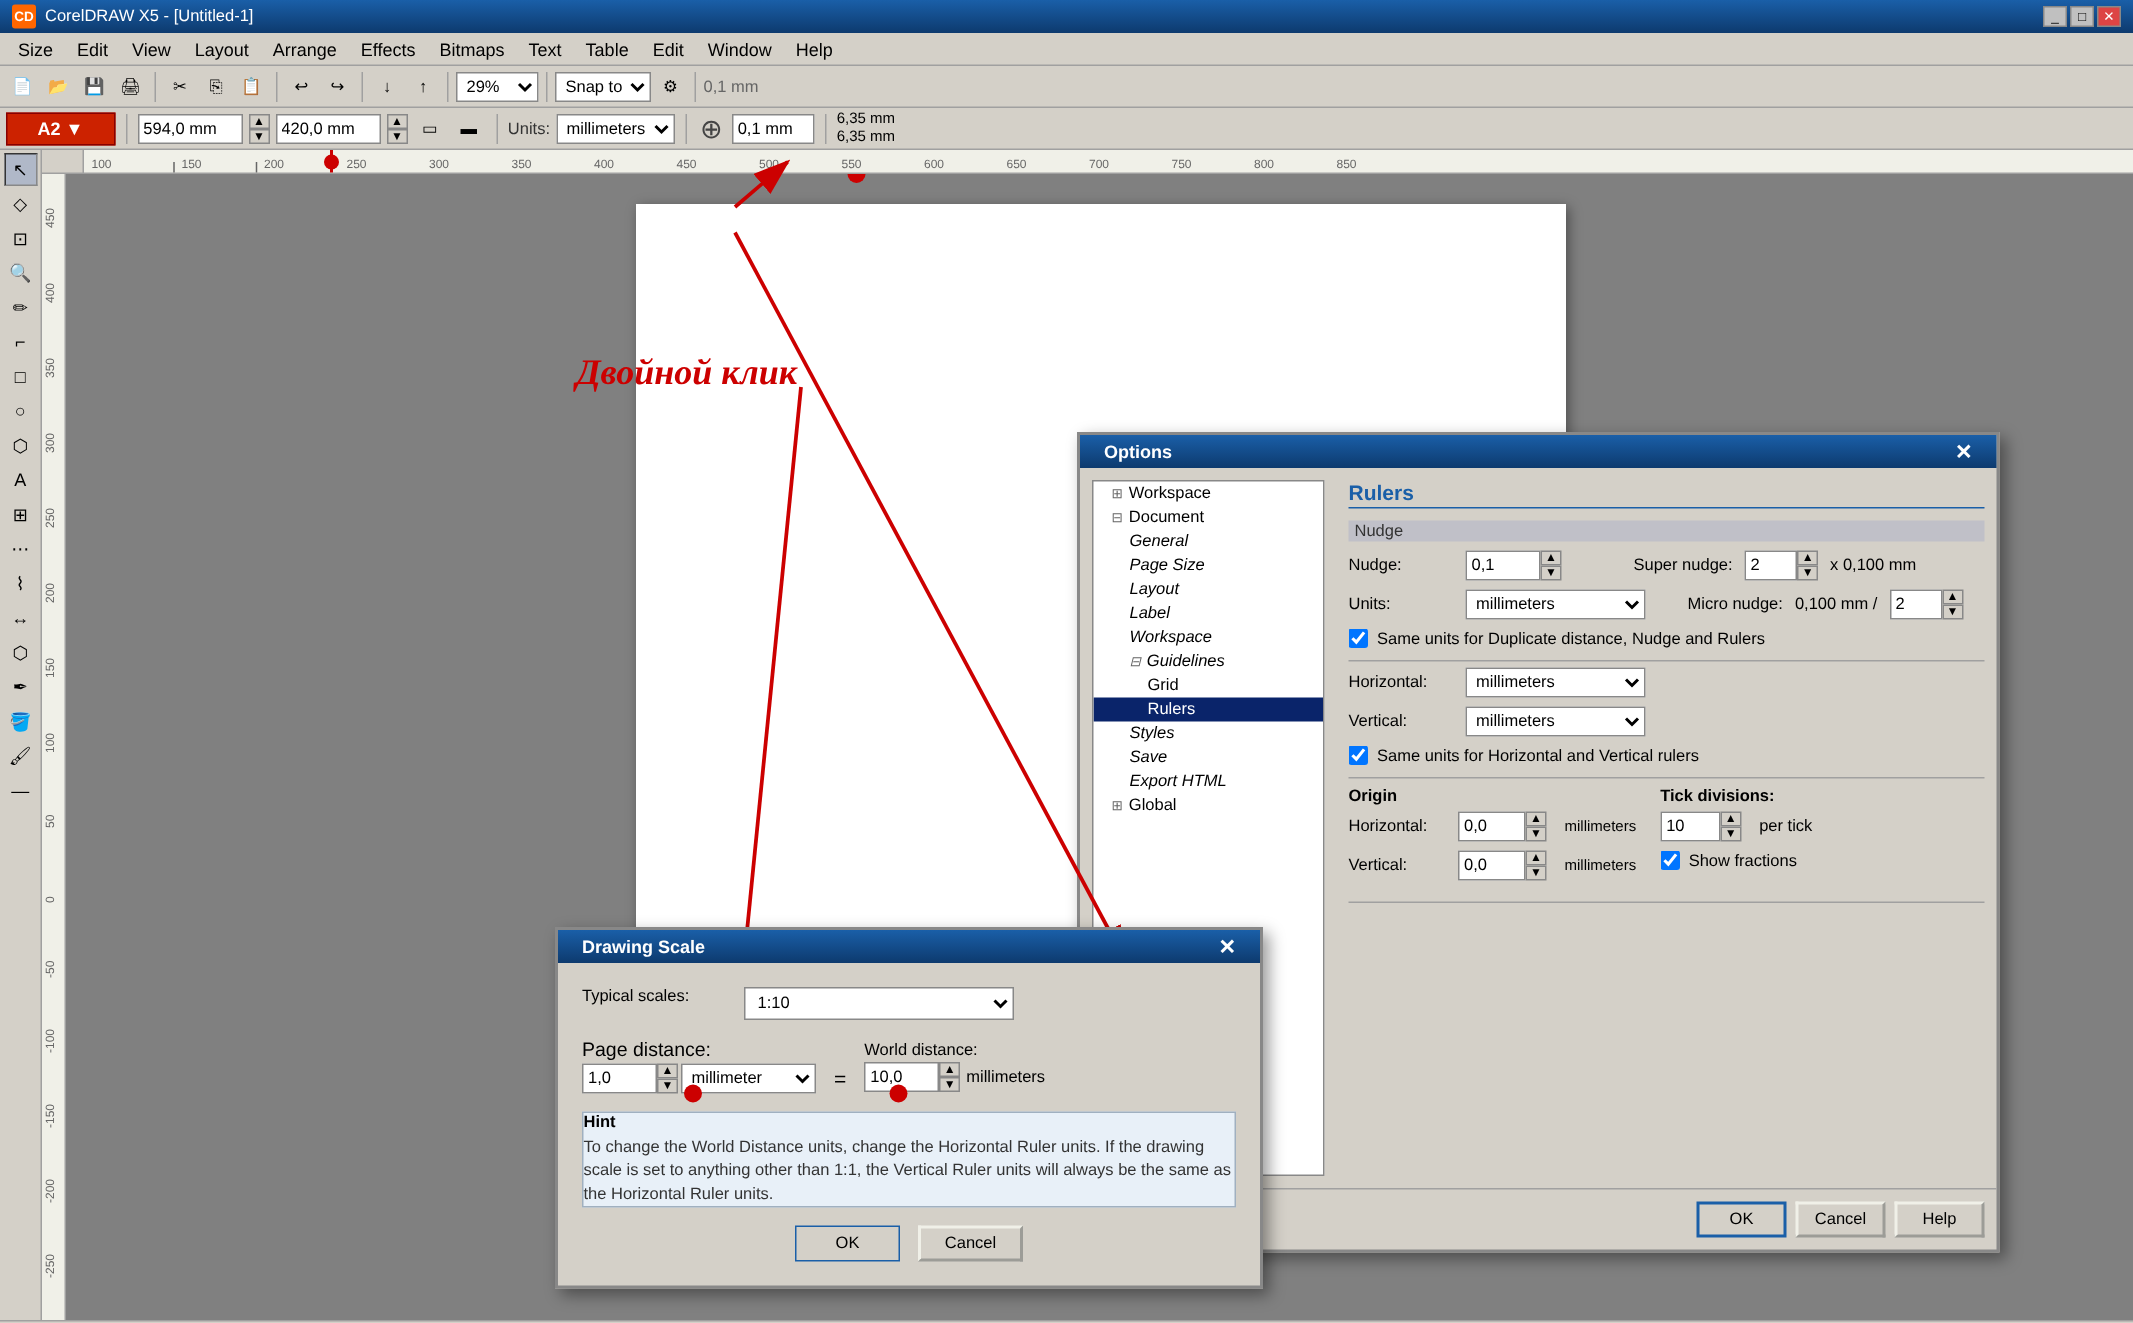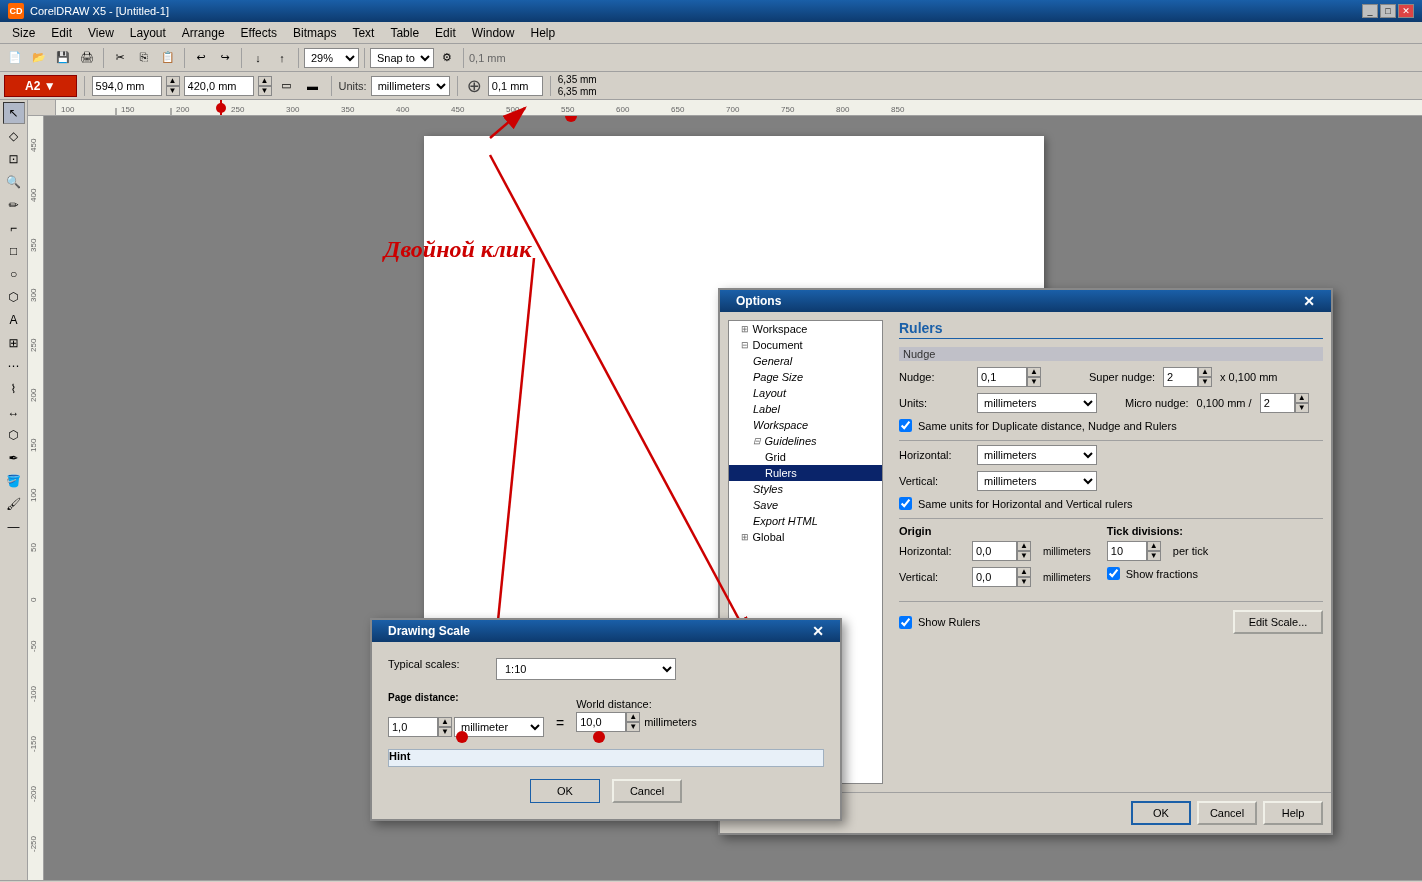--- a/index.html
+++ b/index.html
@@ -445,27 +445,20 @@
             </div>
             <div class="checkbox-row">
               <input type="checkbox" checked="" style="">
               <span>Show fractions</span>
             </div>
           </div>
         </div>
 
         <div class="section-divider" style="margin-top:8px;"></div>
 
-        <div style="display:flex; align-items:center; justify-content:space-between; margin-top:8px;">
-          <div class="checkbox-row">
-            <input type="checkbox" checked="" style="">
-            <span>Show Rulers</span>
-          </div>
-          <button class="dlg-btn" style="min-width:90px;">Edit Scale...</button>
-        </div>
       </div>
     </div>
 
     <div class="dialog-buttons">
       <button class="dlg-btn primary" style="min-width:60px;">OK</button>
       <button class="dlg-btn" style="min-width:60px;">Cancel</button>
       <button class="dlg-btn" style="min-width:60px;">Help</button>
     </div>
   </div>
 
@@ -484,21 +477,21 @@
           <option>1:2</option>
           <option>1:5</option>
           <option>1:20</option>
           <option>1:50</option>
           <option>1:100</option>
         </select>
       </div>
 
       <div class="dist-row" style="margin-bottom:12px; align-items:center; display:flex; gap:8px;">
         <div>
-          <div style="font-size:10px;margin-bottom:14px;font-weight:bold;">Page distance:</div>
+          <div style="font-size:13px;margin-bottom:2px;">Page distance:</div>
           <div style="display:flex;align-items:center;gap:2px;">
             <div class="spin-input">
               <input type="text" class="dist-value" value="1,0" style="">
               <div class="spin-btns">
                 <div class="spin-btn">▲</div>
                 <div class="spin-btn">▼</div>
               </div>
             </div>
             <select class="dist-select" style="width:90px;">
               <option>millimeter</option>
@@ -523,20 +516,21 @@
         </div>
       </div>
 
       <div style="position:relative;">
         <div style="position:absolute; left:68px; top:-18px; width:12px; height:12px; background:#cc0000; border-radius:50%; z-index:300;"></div>
         <div style="position:absolute; left:205px; top:-18px; width:12px; height:12px; background:#cc0000; border-radius:50%; z-index:300;"></div>
       </div>
 
       <div class="hint-box">
         <div class="hint-title">Hint</div>
+        <div class="hint-text">To change the World Distance units, change the Horizontal Ruler units.  If the drawing scale is set to anything other than 1:1, the Vertical Ruler units will always be the same as the Horizontal Ruler units.</div>
       </div>
 
       <div style="display:flex; justify-content:center; gap:12px; margin-top:8px;">
         <button class="dlg-btn primary" style="min-width:70px; border:1px solid #1a5fa8;">OK</button>
         <button class="dlg-btn" style="min-width:70px;">Cancel</button>
       </div>
     </div>
   </div>
 
   <svg style="position:absolute;top:0;left:0;width:1394px;height:780px;pointer-events:none;z-index:150;">

